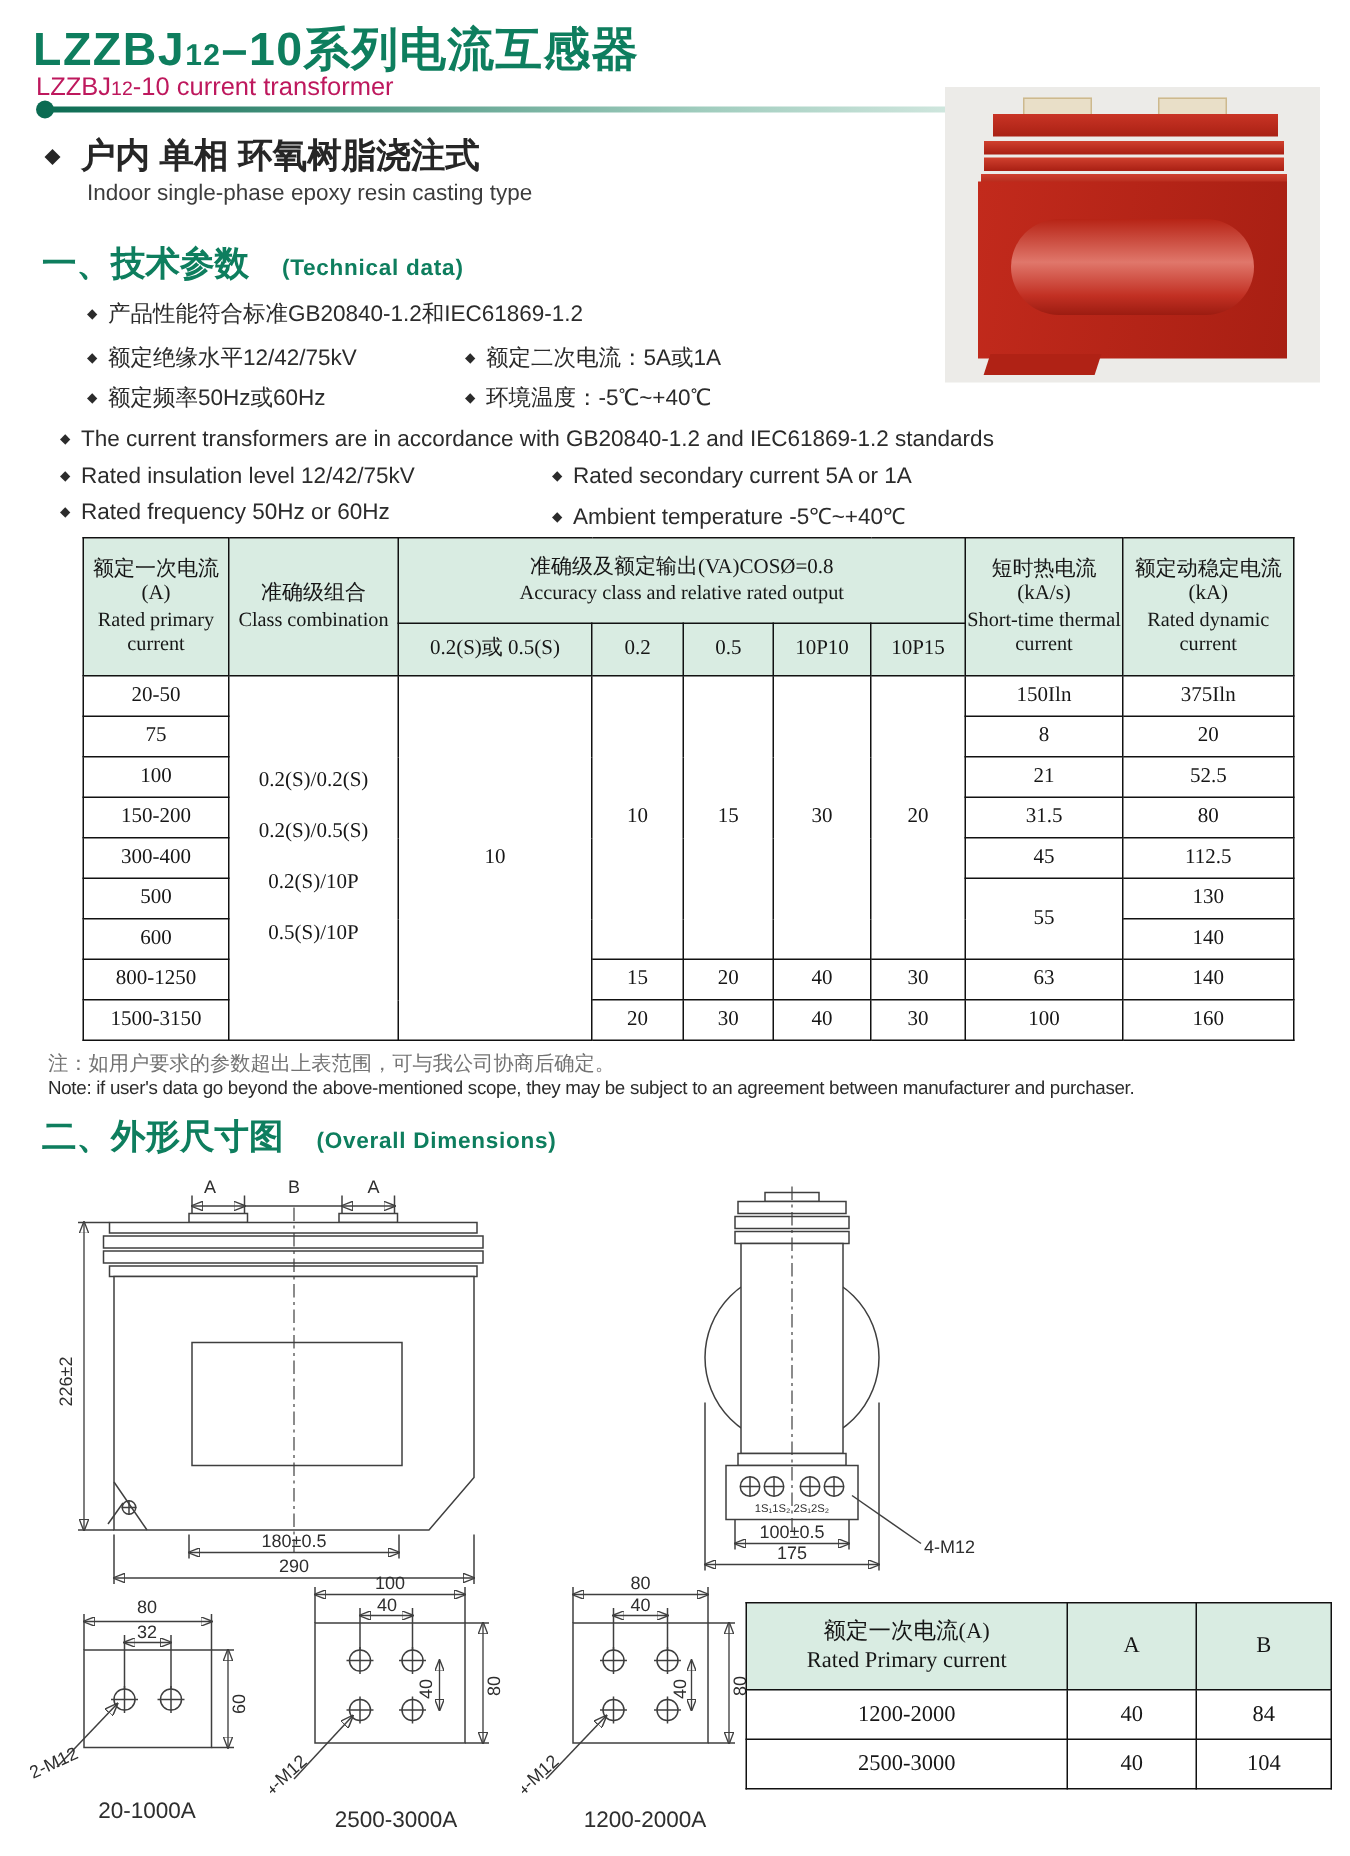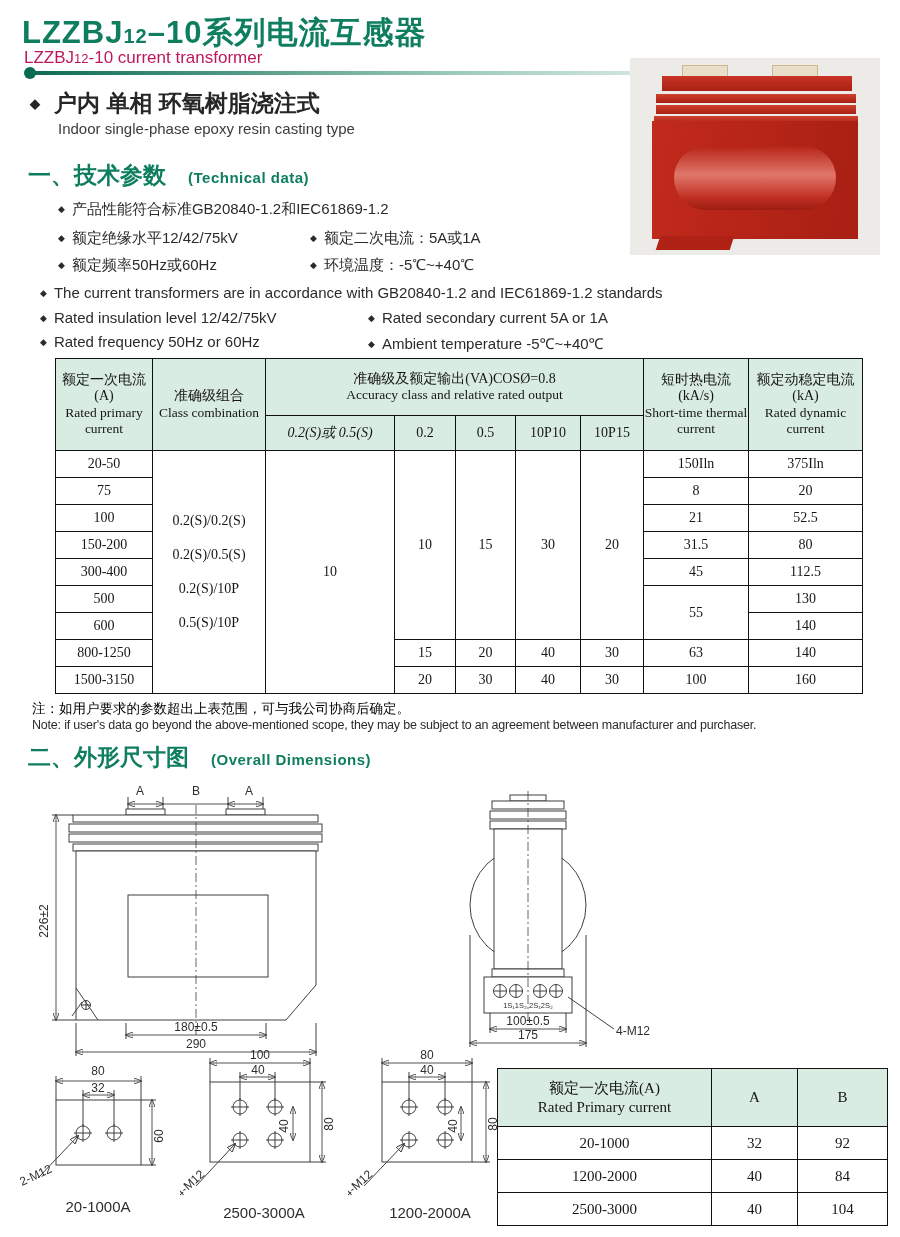--- a/index.html
+++ b/index.html
@@ -42,21 +42,21 @@
   .spec{position:absolute;left:55px;top:358px;width:807px;table-layout:fixed;
         font-family:"Liberation Serif",serif;font-size:14px;color:#161616;text-align:center;}
   .spec th,.spec td{border:1px solid #111;padding:0;font-weight:normal;}
   .spec th{background:#d9ece2;line-height:1.2;}
   .spec .h-zh{font-size:14px;}
   .spec .h-en{font-size:13.5px;}
   .spec td{height:26px;background:#fff;margin-top:40px;}
   .class-lines div{line-height:34px;}
 
   
-  .note-zh{position:absolute;left:32px;top:700px;font-size:13.5px;color:#000000;}
+  .note-zh{position:absolute;left:32px;top:700px;font-size:13.5px;color:#737373;}
   .note-en{position:absolute;left:32px;top:718px;font-size:12.5px;color:#2b2b2b;letter-spacing:-0.2px;}
 
   
   .dwg{position:absolute;}
   .dwg line,.dwg path,.dwg rect,.dwg circle,.dwg polygon,.dwg polyline{stroke:#3f3f3f;fill:none;stroke-width:1;}
   .dwg .fillw{fill:#ffffff;}
   .dwg text{fill:#2e2e2e;font-family:"Liberation Sans",sans-serif;font-size:12px;stroke:none;}
   .dwg .cap{font-size:15px;}
   .dwg .tiny{font-size:7.5px;}
   .dwg .cl{stroke-dasharray:9 3 2 3;stroke-width:0.8;}
@@ -138,21 +138,21 @@
       <th rowspan="2">
             <div class="h-zh">短时热电流(kA/s)</div>
             <div class="h-en">Short-time thermal current</div>
           </th>
       <th rowspan="2">
             <div class="h-zh">额定动稳定电流(kA)</div>
             <div class="h-en">Rated dynamic current</div>
           </th>
     </tr>
     <tr>
-      <th style="height:34px;font-style:italic;">0.2(S)或 0.5(S)</th>
+      <th style="height:34px;">0.2(S)或 0.5(S)</th>
       <th>0.2</th>
       <th>0.5</th>
       <th>10P10</th>
       <th>10P15</th>
     </tr>
     <tr>
       <td>20-50</td>
       <td rowspan="9">
         <div class="class-lines">
           <div>0.2(S)/0.2(S)</div>
@@ -416,25 +416,20 @@
     <tbody>
         <tr>
       <th>
             <div>额定一次电流(A)</div>
             <div>Rated  Primary current</div>
           </th>
       <th>A</th>
       <th>B</th>
     </tr>
     <tr>
-      <td>20-1000</td>
-      <td>32</td>
-      <td>92</td>
-    </tr>
-    <tr>
       <td>1200-2000</td>
       <td>40</td>
       <td>84</td>
     </tr>
     <tr>
       <td>2500-3000</td>
       <td>40</td>
       <td>104</td>
     </tr>
   </tbody>

